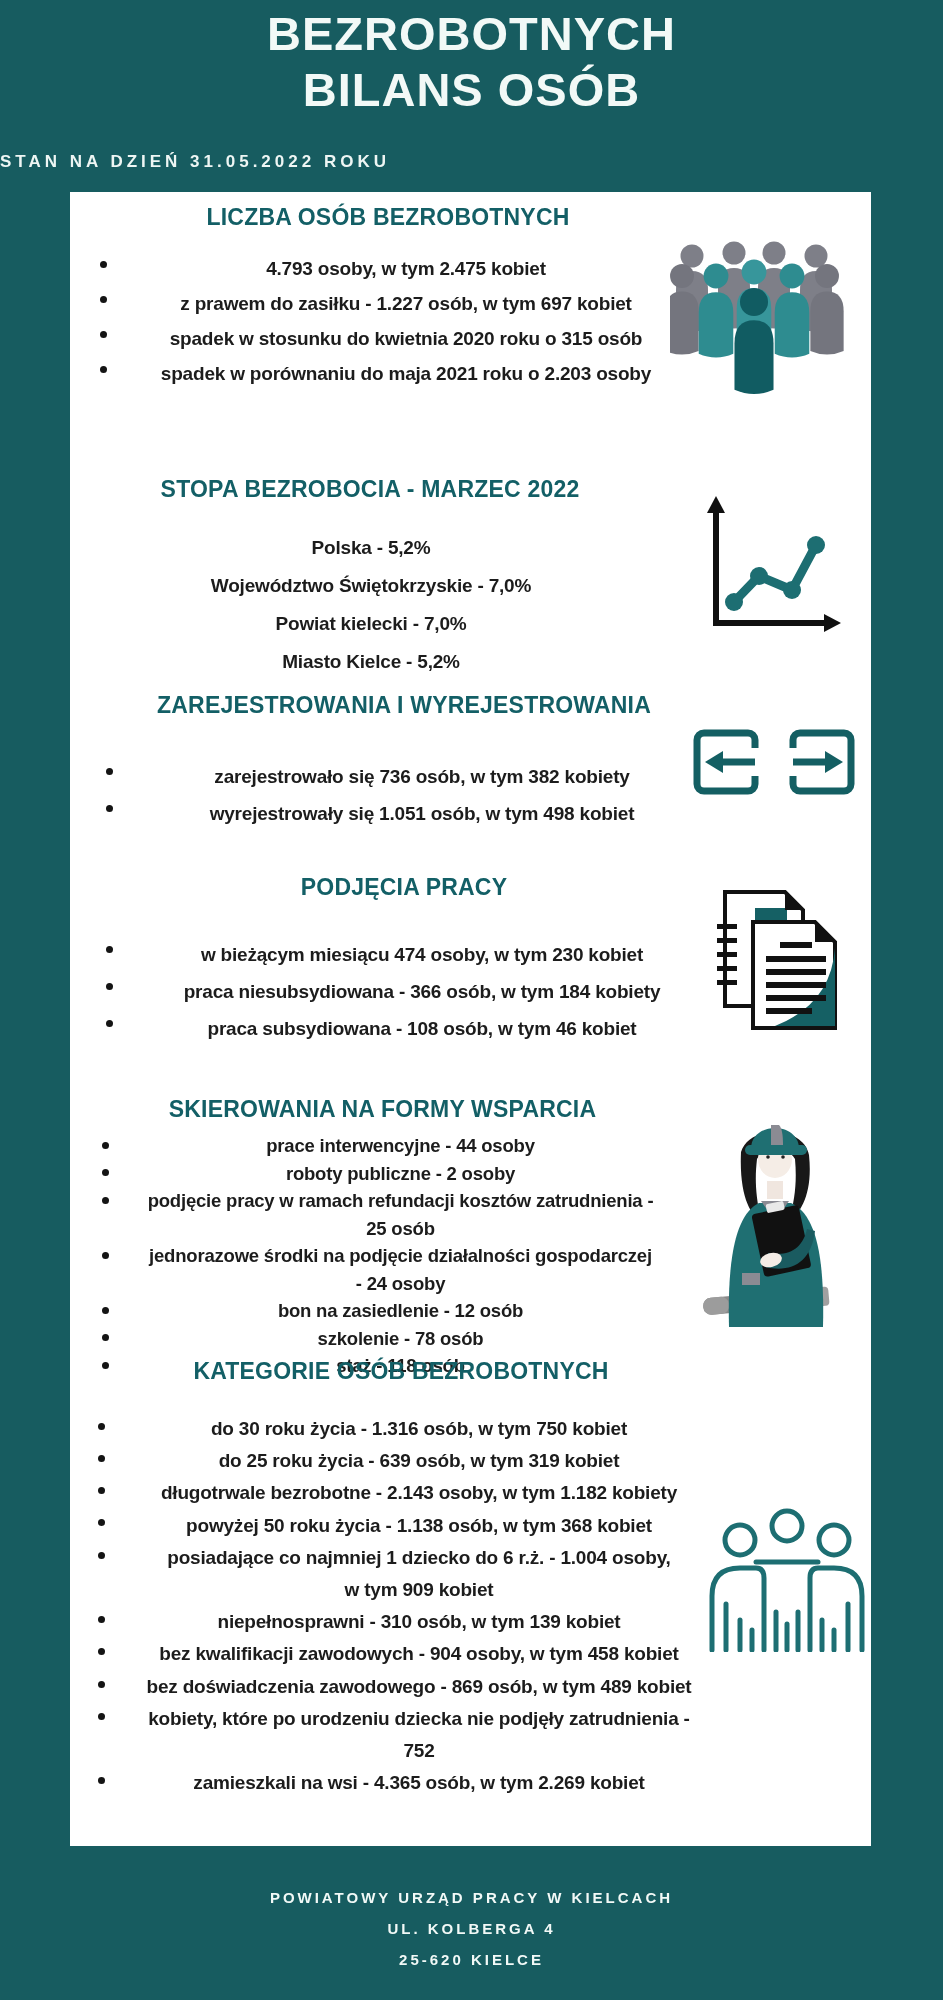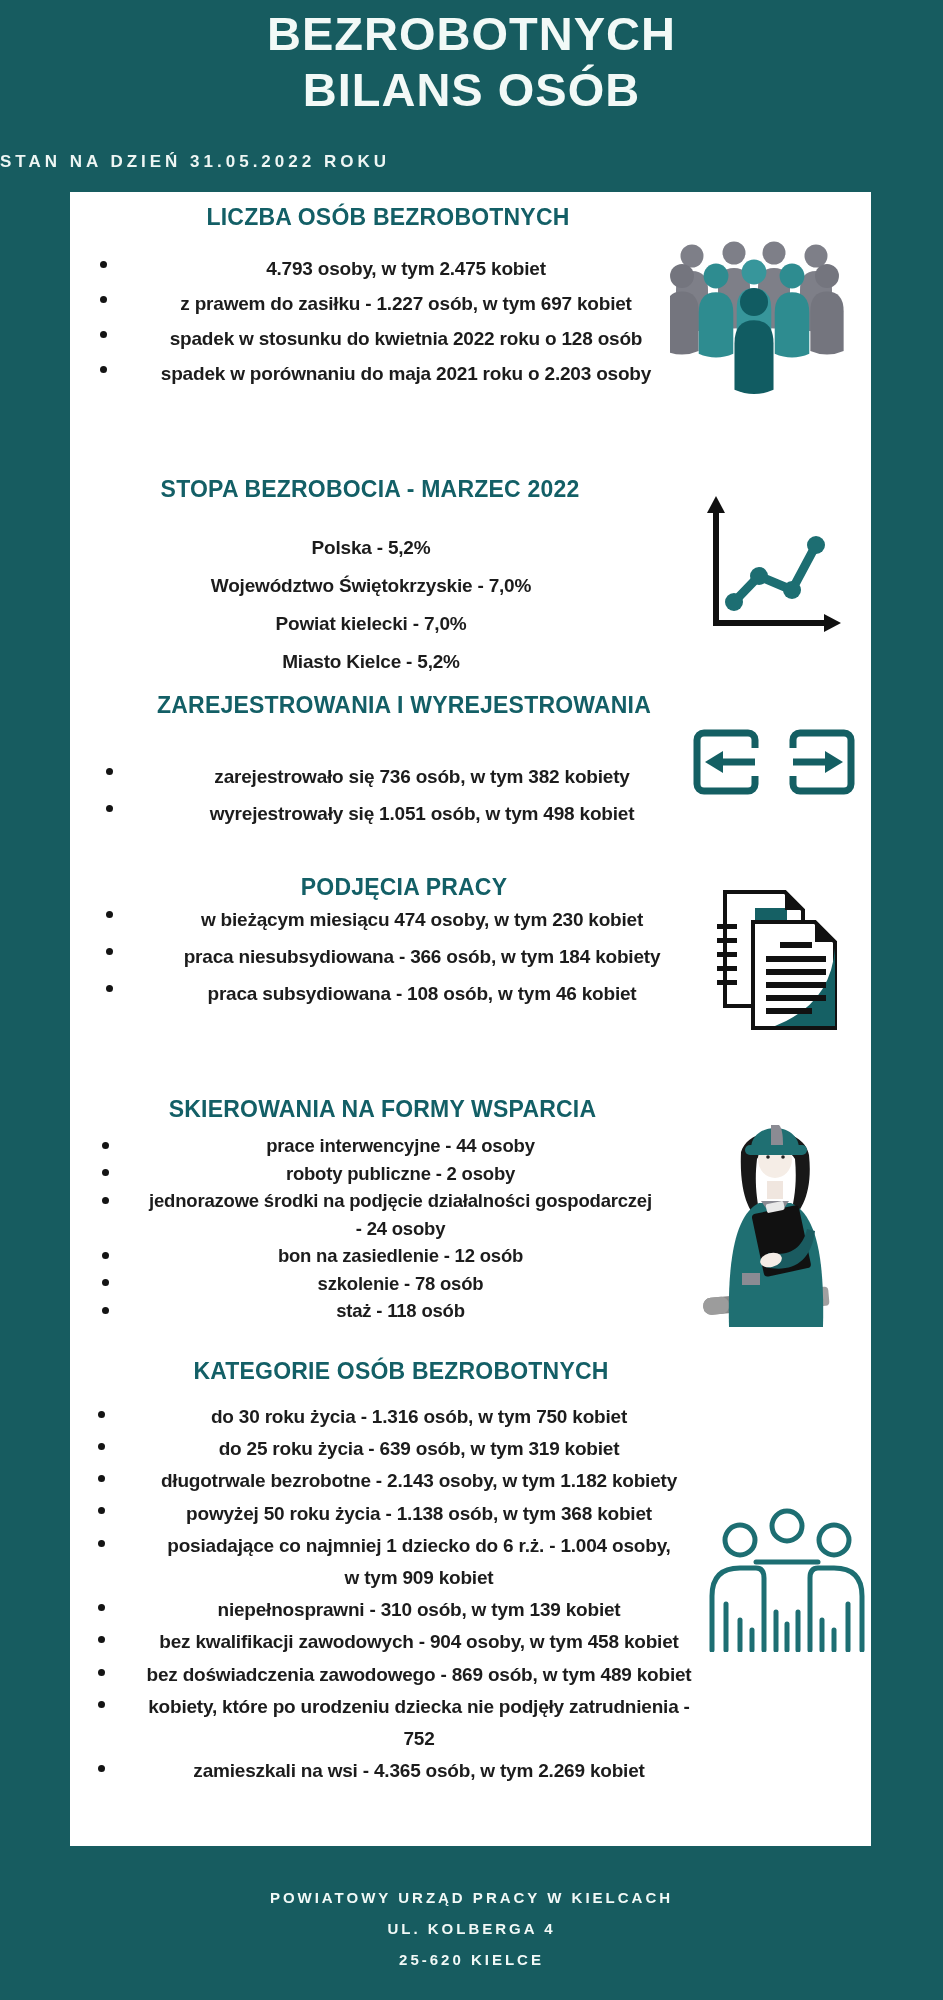--- a/index.html
+++ b/index.html
@@ -36,23 +36,23 @@
   ul.items li .li-text{white-space:pre-line;}
   ul.items.bulleted li::before{
     content:"";position:absolute;left:12px;top:.52em;
     width:7px;height:7px;border-radius:50%;background:#141414;
   }
   ul.items.plain li{padding-left:2px;}
   
   .s1 ul{margin-top:20px;line-height:35px;width:600px;}
   .s2 ul{margin-top:26px;line-height:38px;width:560px;font-weight:bold;}
   .s3 ul{margin-top:39px;line-height:37px;width:620px;}
-  .s4 ul{line-height:37px;width:620px;}
+  .s4 ul{margin-top:35px;line-height:37px;width:620px;}
   .s5 ul{margin-top:9px;line-height:27.5px;width:585px;font-size:18.5px;}
-  .s6 ul{margin-top:16px;line-height:32.2px;width:630px;}
+  .s6 ul{margin-top:28px;line-height:32.2px;width:630px;}
   .icon-box{position:absolute;}
   
   .footer{
     position:absolute;top:1882px;left:0;width:100%;
     text-align:center;color:#f2f9f7;
     font-size:15px;font-weight:bold;letter-spacing:3px;line-height:31px;
   }
 </style>
 </head>
 <body>
@@ -63,21 +63,21 @@
 </div>
 <div class="subtitle">STAN NA DZIEŃ 31.05.2022 ROKU</div>
 
 <div class="card">
 
   <div class="section s1" style="left:18px;top:12px;">
     <h2>LICZBA OSÓB BEZROBOTNYCH</h2>
     <ul class="items bulleted">
         <li><span class="li-text">4.793 osoby, w tym 2.475 kobiet</span></li>
         <li><span class="li-text">z prawem do zasiłku - 1.227 osób, w tym 697 kobiet</span></li>
-        <li><span class="li-text">spadek w stosunku do kwietnia 2022 roku o 128 osób</span></li>
+        <li><span class="li-text">spadek w stosunku do kwietnia 2020 roku o 315 osób</span></li>
         <li><span class="li-text">spadek w porównaniu do maja 2021 roku o 2.203 osoby</span></li>
       </ul>
   </div>
   <div class="icon-box" style="left:600px;top:38px;">
     <svg width="185" height="170" viewBox="0 0 185 170">
       <defs>
         <g id="person">
           <circle cx="0" cy="0" r="11.5"></circle>
           <path d="M-16,72 V34 Q-16,15 0,15 Q16,15 16,34 V72 Q0,79 -16,72 Z"></path>
         </g>
@@ -165,20 +165,22 @@
       <rect x="61" y="111" width="60" height="6" fill="#111111"></rect>
       <rect x="61" y="124" width="46" height="6" fill="#111111"></rect>
     </svg>
   </div>
 
   <div class="section s5" style="left:20px;top:904px;">
     <h2>SKIEROWANIA NA FORMY WSPARCIA</h2>
     <ul class="items bulleted">
         <li><span class="li-text">prace interwencyjne - 44 osoby</span></li>
         <li><span class="li-text">roboty publiczne - 2 osoby</span></li>
+        <li><span class="li-text">podjęcie pracy w ramach refundacji kosztów zatrudnienia -
+25 osób</span></li>
         <li><span class="li-text">jednorazowe środki na podjęcie działalności gospodarczej
 - 24 osoby</span></li>
         <li><span class="li-text">bon na zasiedlenie - 12 osób</span></li>
         <li><span class="li-text">szkolenie - 78 osób</span></li>
         <li><span class="li-text">staż - 118 osób</span></li>
       </ul>
   </div>
   <div class="icon-box" style="left:625px;top:905px;">
     <svg width="170" height="230" viewBox="0 0 170 230">
       <g transform="rotate(-5 70 204)">

